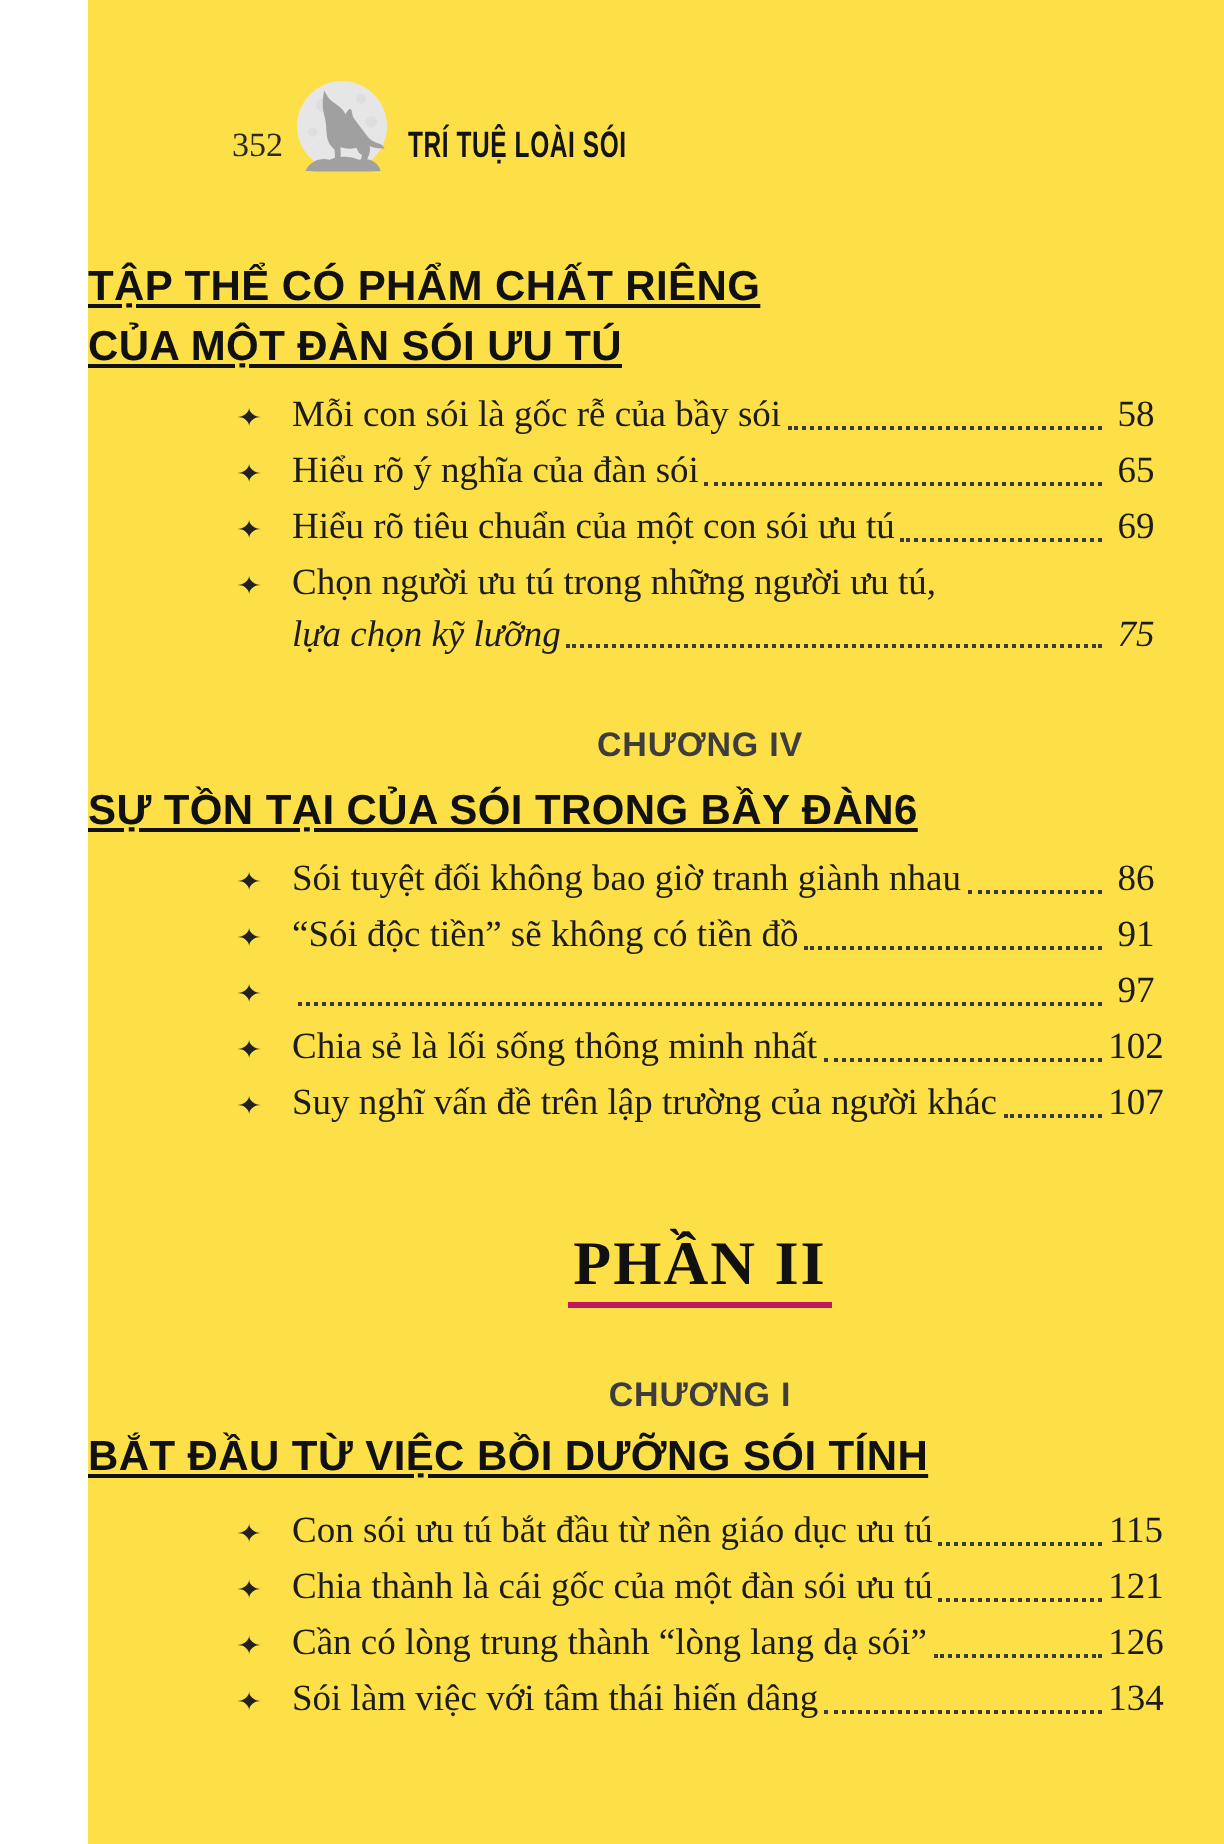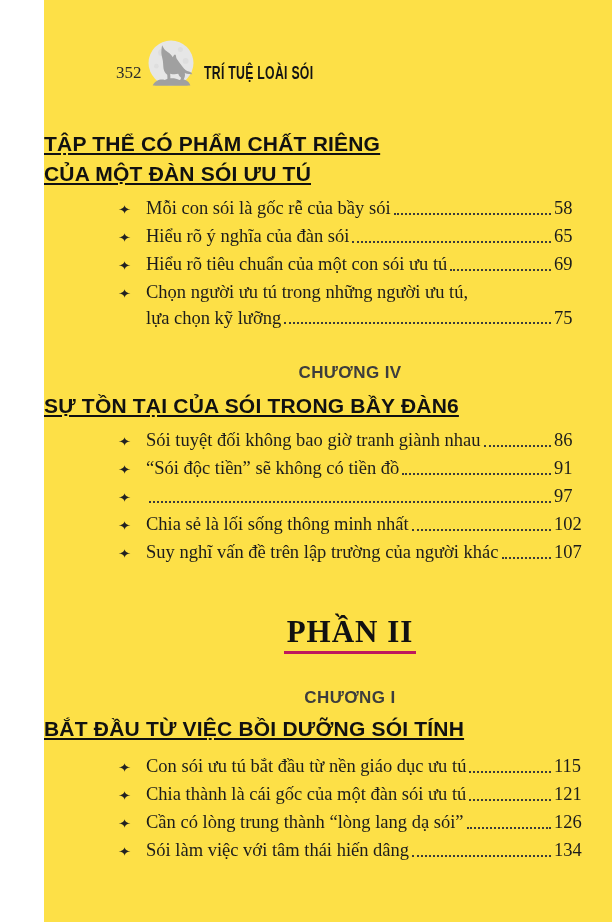--- a/index.html
+++ b/index.html
@@ -49,35 +49,35 @@
     font-weight:700;font-size:31px;line-height:36px;color:#111111;
     letter-spacing:1px;
     border-bottom:3px solid #be185d;padding:0 3px 1px 3px;
   }
   
   .entries{position:absolute;left:74px;width:464px;}
   .row{
     display:flex;align-items:baseline;height:28px;
     font-size:18.5px;line-height:28px;white-space:nowrap;
   }
-  .row.wrap2{height:25px;line-height:25px;}
+  .row.wrap2{height:25px;line-height:25px;font-style:italic;}
   .star{
     flex:0 0 28px;
     font-family:"DejaVu Sans",sans-serif;
     font-size:12.5px;color:#222222;
     transform:scaleX(1.25);transform-origin:left center;
   }
   .indent{flex:0 0 28px;}
   .etext{flex:0 0 auto;color:#1c1c1c;}
   .leader{
     flex:1 1 auto;min-width:8px;
     border-bottom:2px dotted #3b3b3b;
     align-self:flex-end;margin:0 3px 7px 3px;
   }
-  .epage{flex:0 0 auto;min-width:28px;text-align:left;color:#1c1c1c;}
+  .epage{flex:0 0 auto;min-width:28px;text-align:center;color:#1c1c1c;}
 </style>
 </head>
 <body>
 
 <div class="page">
 
   <div class="header">
     <span class="page-num">352</span>
     <span class="logo">
       <svg viewBox="0 0 44 44" width="46" height="46">

